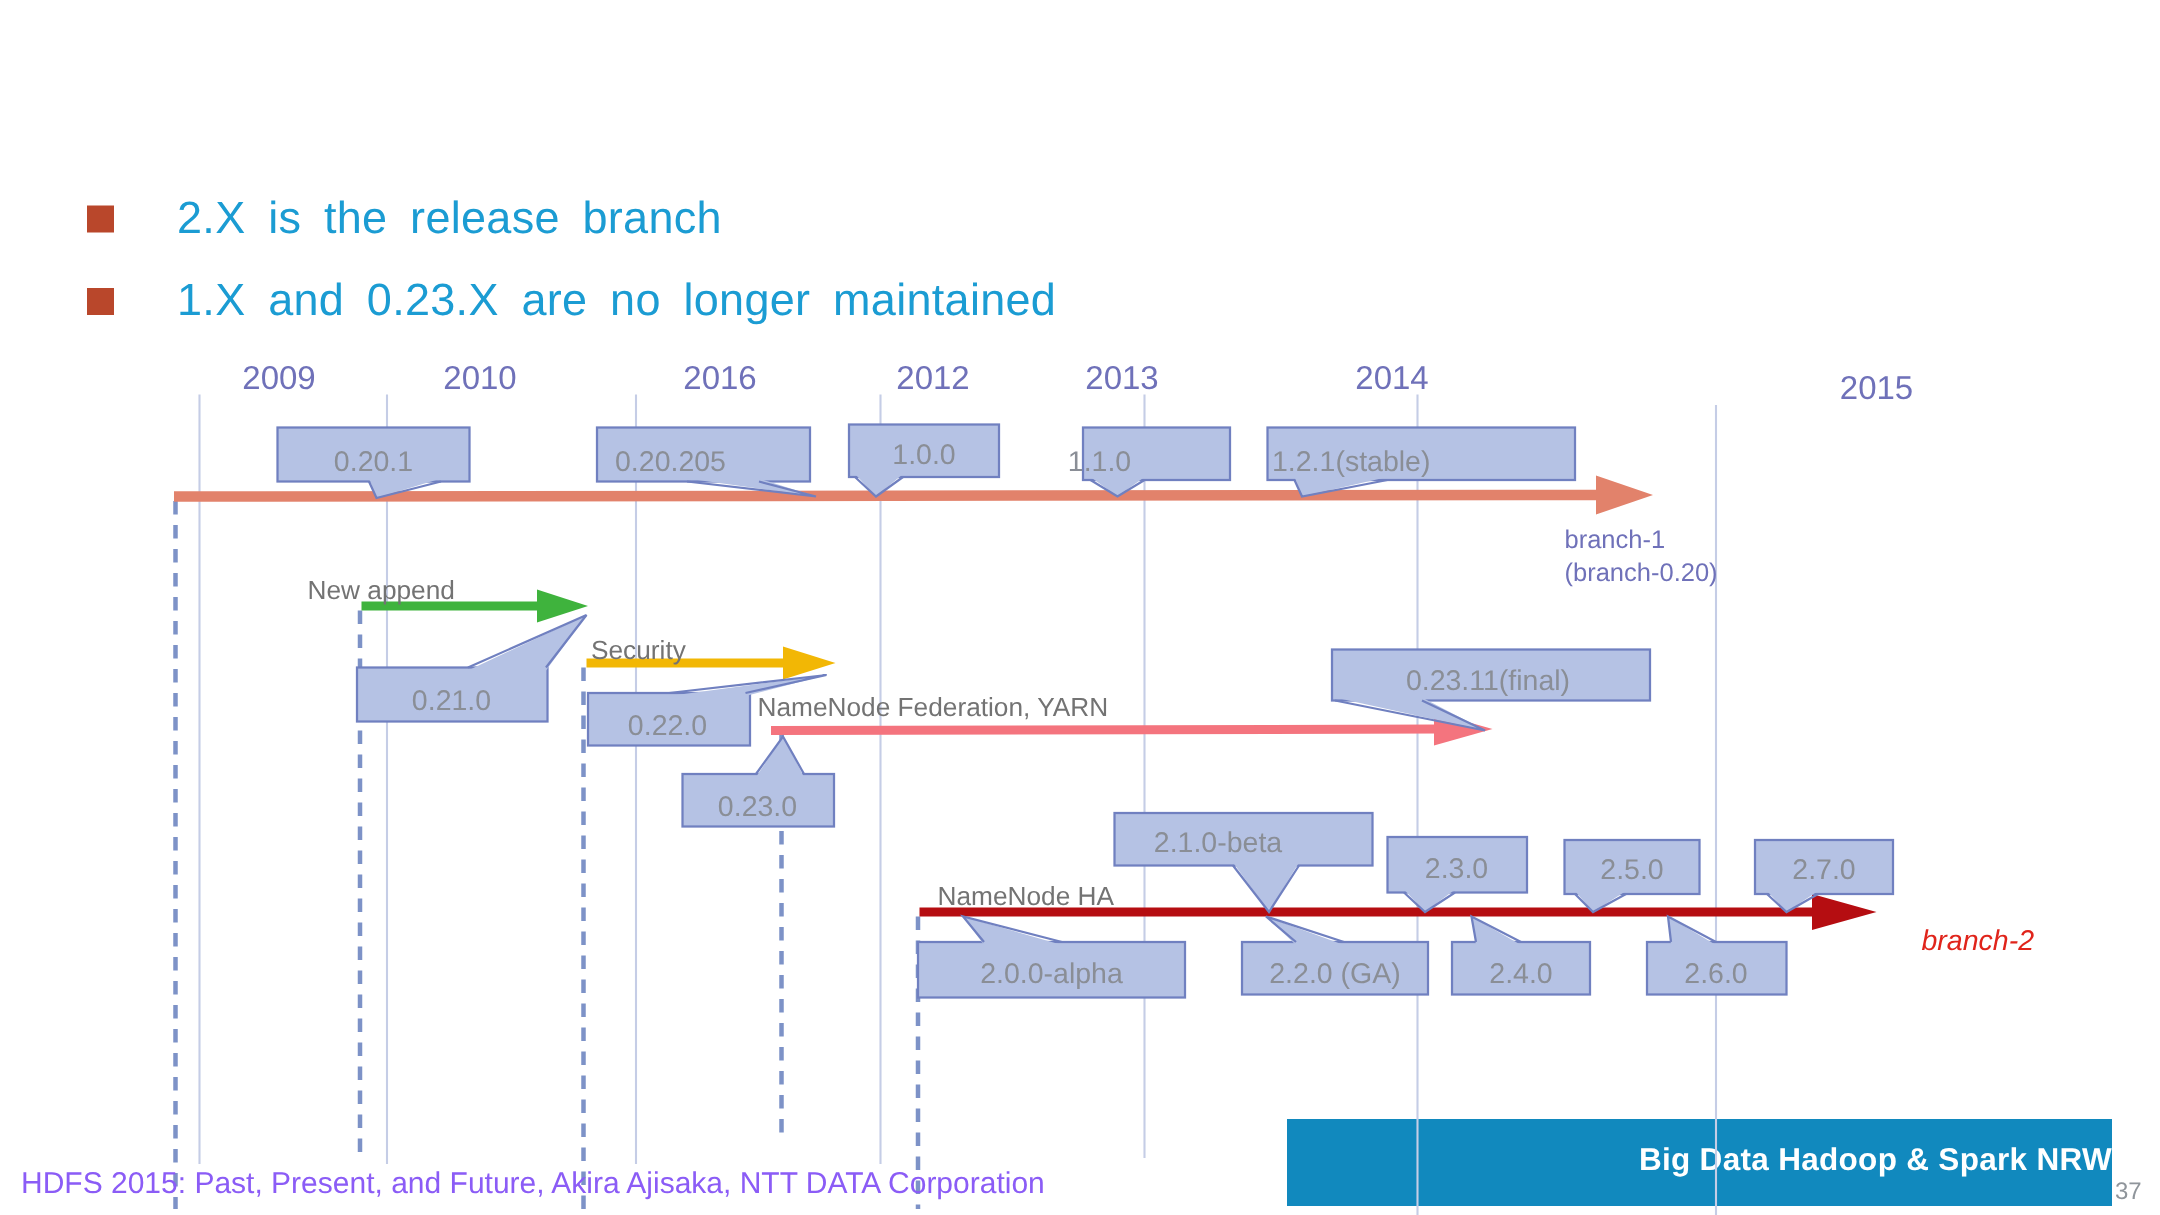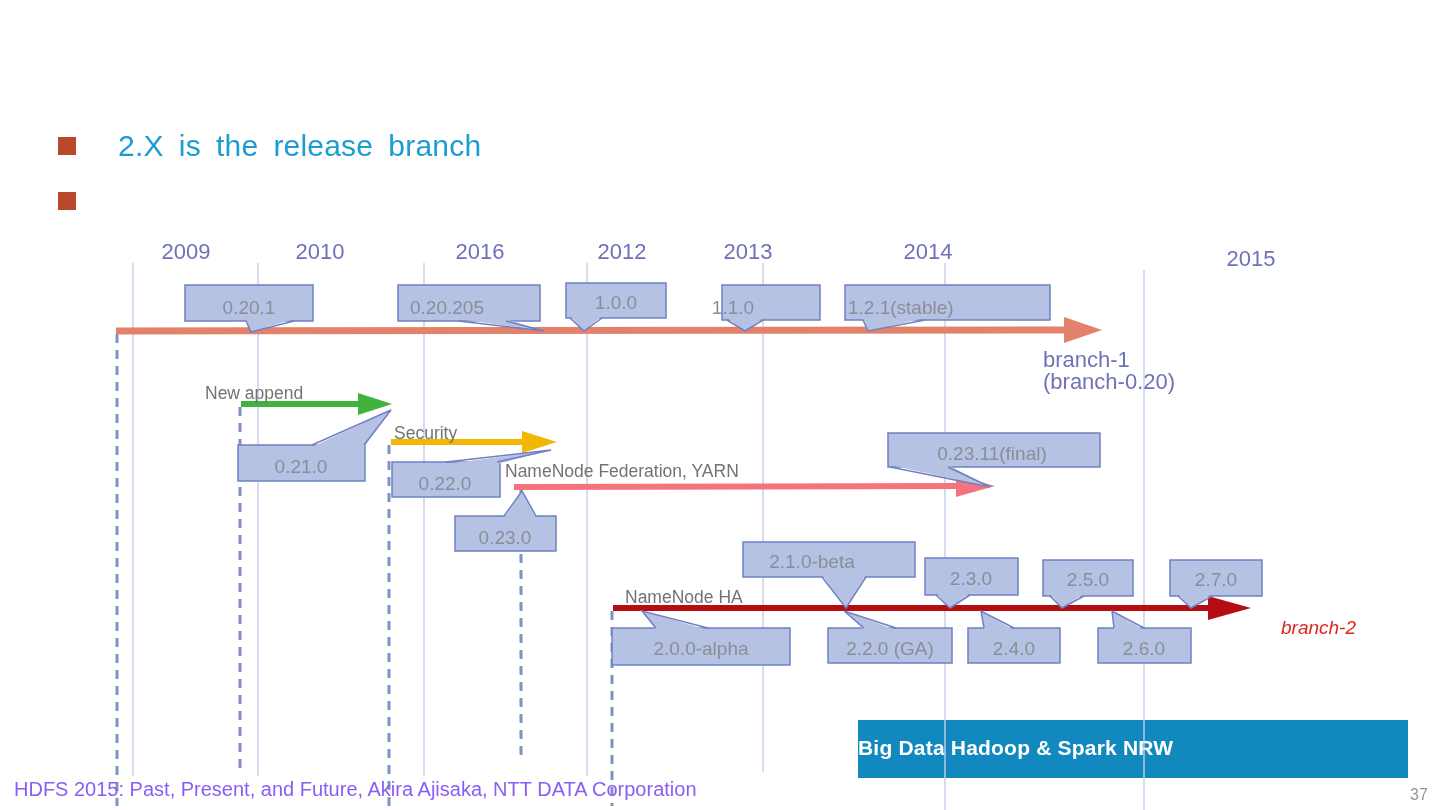--- a/index.html
+++ b/index.html
@@ -9,26 +9,26 @@
   
   .bullet-square { position:absolute; width:18px; height:18px; background:#b9472b; }
   .bullet-text { position:absolute; font-size:30px; line-height:36px; color:#1b9cd3; word-spacing:0.22em; letter-spacing:0.2px; }
 
   
   .year { position:absolute; width:64px; text-align:center; font-size:22px; color:#6f71b9; }
 
   
   .feature-label { position:absolute; font-size:17.5px; color:#737373; white-space:nowrap; }
 
-  .branch1-label { position:absolute; font-size:22px; line-height:22px; color:#6f71b9; }
+  .branch1-label { position:absolute; font-size:17px; line-height:22px; color:#6f71b9; }
   .branch2-label { position:absolute; font-size:19px; color:#e0241b;font-style:italic; }
 
   .footer-credit { position:absolute; left:14px; top:778px; font-size:20px; color:#8b5cf6; white-space:nowrap; }
 
-  .banner { position:absolute; left:858px; top:720px; width:550px; height:58px; background:#1189be; text-align:left; }
+  .banner { position:absolute; left:858px; top:746px; width:550px; height:58px; background:#1189be; text-align:right; }
   .banner-text { font-size:21px; font-weight:bold; color:#ffffff; line-height:56px; letter-spacing:0.2px; }
 
   .page-number { position:absolute; left:1410px; top:786px; font-size:16px; color:#8f959b; }
 
   svg.overlay { position:absolute; left:0; top:0; }
   svg text { font-size:19px; fill:#8a8e96; font-family:"Liberation Sans", sans-serif; }
 </style>
 </head>
 <body>
 
@@ -176,20 +176,21 @@
       <rect x="1098" y="628" width="93" height="35" fill="#b5c2e4" stroke="#7080c0" stroke-width="1.5"></rect>
       <polygon points="1114,630 1144,630 1112,611" fill="#b5c2e4"></polygon>
       <path d="M1114,628 L1112,611 L1144,628" fill="none" stroke="#7080c0" stroke-width="1.5"></path>
       <text x="1144" y="655" text-anchor="middle">2.6.0</text>
     </g>
   </svg>
 
   <div class="bullet-square" style="left:58px; top:137px;"></div>
   <div class="bullet-text" style="left:118px; top:128px;">2.X is the release branch</div>
   <div class="bullet-square" style="left:58px; top:192px;"></div>
+  <div class="bullet-text" style="left:118px; top:183px;">1.X and 0.23.X are no longer maintained</div>
 
   <div class="year" style="left:154px; top:239px;">2009</div>
   <div class="year" style="left:288px; top:239px;">2010</div>
   <div class="year" style="left:448px; top:239px;">2016</div>
   <div class="year" style="left:590px; top:239px;">2012</div>
   <div class="year" style="left:716px; top:239px;">2013</div>
   <div class="year" style="left:896px; top:239px;">2014</div>
   <div class="year" style="left:1219px; top:246px;">2015</div>
 
   <div class="feature-label" style="left:205px; top:383px;">New append</div>

